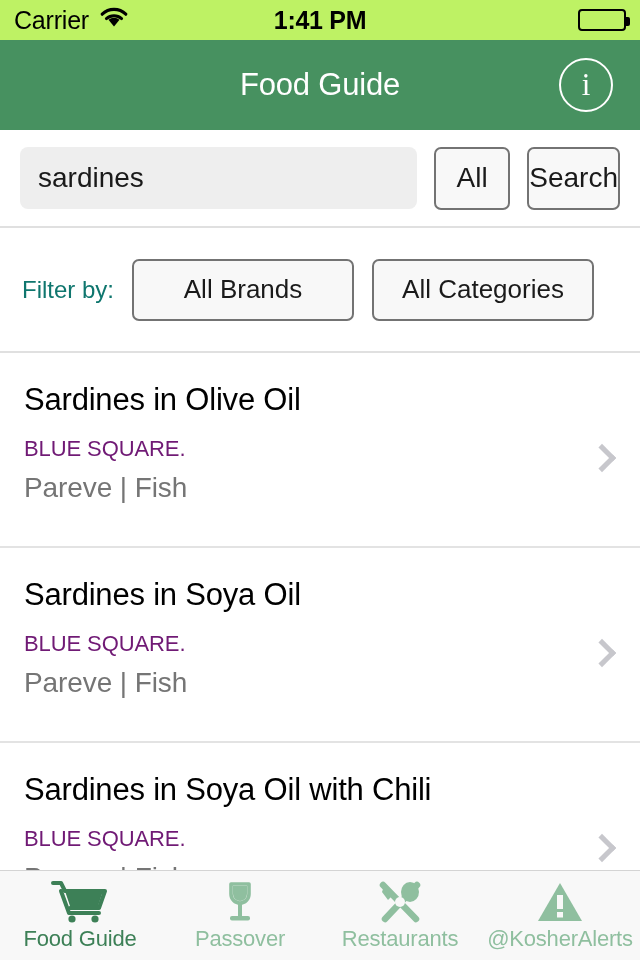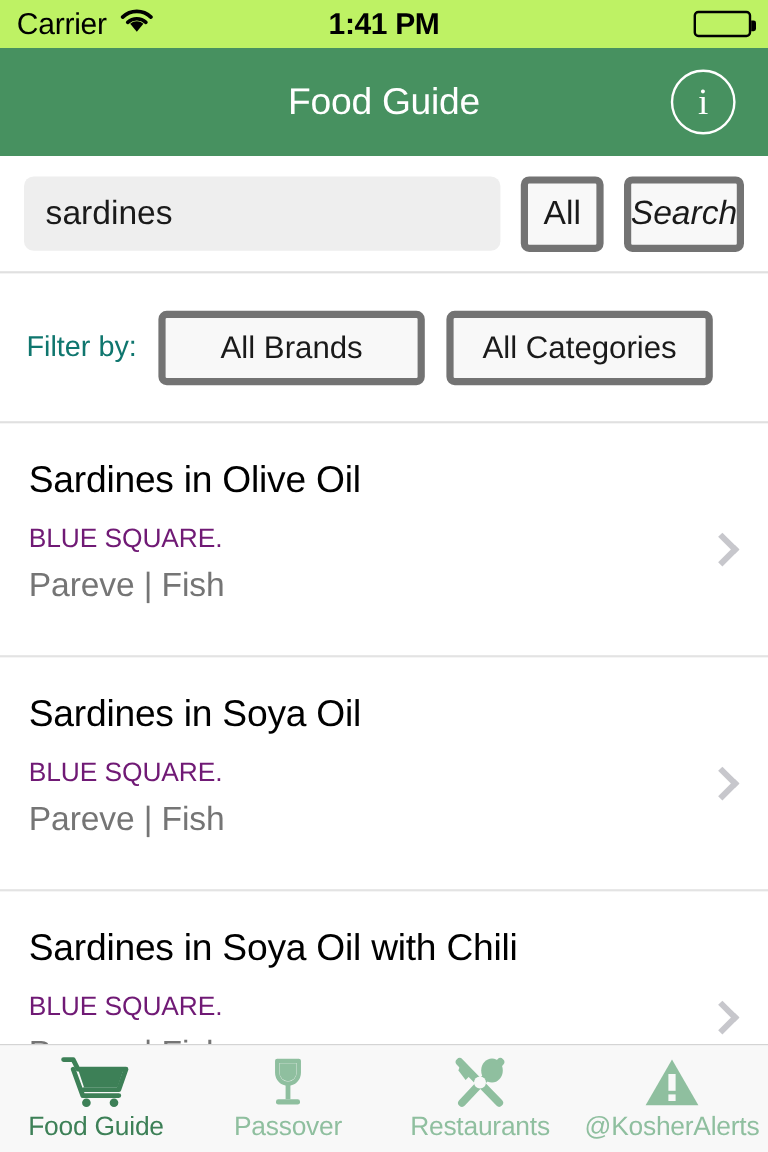--- a/index.html
+++ b/index.html
@@ -56,26 +56,26 @@
     display:flex; align-items:center; padding:0 20px; gap:17px;
     border-bottom:2px solid #e0e0e0;
   }
   .search-input {
     flex:1 1 auto; height:62px; background:#eeeeee; border:none; border-radius:8px;
     font-size:28px; color:#1a1a1a; padding:0 18px;
     font-family:"Liberation Sans", sans-serif;
   }
   .search-input::placeholder { color:#999; }
   .btn {
-    background:#f8f8f8; border:6px solid #737373; border-radius:7px;
+    background:#f8f8f8; border:2px solid #737373; border-radius:7px;
     font-family:"Liberation Sans", sans-serif;
     color:#1a1a1a; display:flex; align-items:center; justify-content:center;
   }
   .btn-scope { width:127px; height:63px; font-size:28px; }
-  .btn-search { width:100px; height:63px; font-size:28px;font-style:italic; }
+  .btn-search { width:100px; height:63px; font-size:28px; }
 
   
   .filter-row {
     flex:0 0 125px; background:#fff;
     display:flex; align-items:center; padding:0 22px; gap:18px;
     border-bottom:2px solid #e0e0e0;
   }
   .filter-label { font-size:24px; color:#0f766e; }
   .btn-filter { height:62px; font-size:26px; padding:0 20px; }
   .btn-brands { width:222px; }

